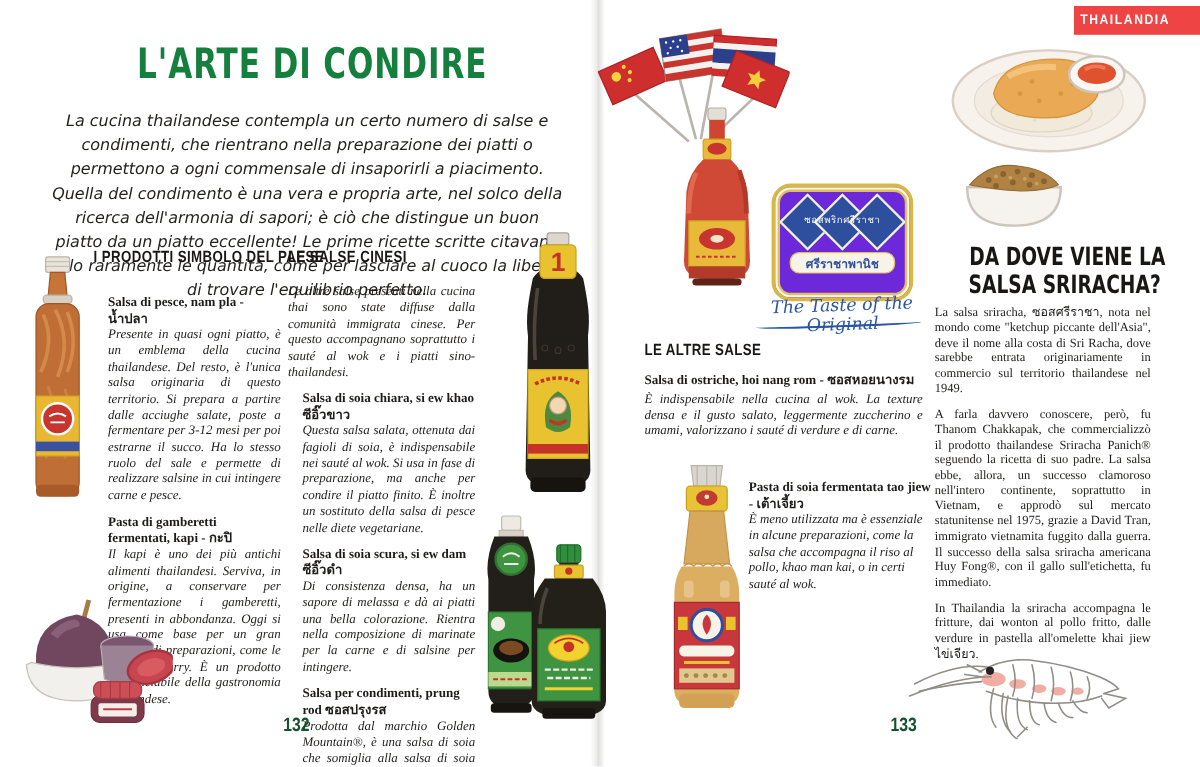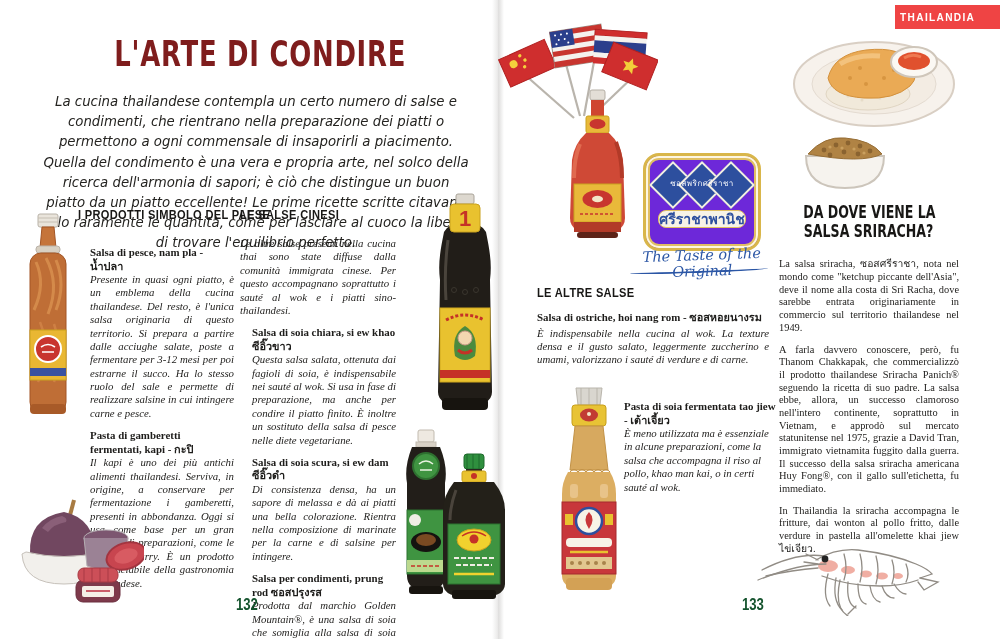--- a/index.html
+++ b/index.html
@@ -8,21 +8,21 @@
   .abs{position:absolute;}
   .cond{display:inline-block;transform:scaleX(.82);transform-origin:left center;white-space:nowrap;}
   .condC{display:inline-block;transform:scaleX(.74);transform-origin:center;white-space:nowrap;}
 
   
   .tab{left:895px;top:5px;width:119px;height:24px;background:#ef4444;display:flex;align-items:center;justify-content:flex-start;}
   .tab span{color:#fff;font-family:"Liberation Sans",sans-serif;font-weight:700;font-size:11.5px;letter-spacing:1.5px;transform:scaleX(.88);}
 
   
   .main-title{left:50px;top:34px;width:420px;text-align:center;
-              font-family:"DejaVu Sans",sans-serif;font-weight:800;font-size:35px;letter-spacing:1px;color:#7f1d1d;}
+              font-family:"DejaVu Sans",sans-serif;font-weight:800;font-size:35px;letter-spacing:1px;color:#15803d;}
   .intro{left:42px;top:92px;width:428px;text-align:center;font-family:"DejaVu Sans",sans-serif;
          font-style:italic;font-size:13.3px;line-height:1.52;color:#242320;}
 
   .col-header{font-family:"Liberation Sans",sans-serif;font-weight:700;font-size:13.5px;color:#181715;letter-spacing:.4px;}
 
   .column{display:flex;flex-direction:column;}
   .sec{margin-top:9px;margin-left:12px;}
   .sec-heading{font-weight:700;font-size:10.9px;line-height:1.24;}
   .sec-body{font-size:10.8px;line-height:1.24;text-align:justify;font-style:italic;}
   .col1{left:78px;top:205px;width:156px;}
@@ -30,38 +30,38 @@
   .col-header-row{margin-bottom:14px;}
 
   .altre-header{left:537px;top:283px;}
   .altre-s1{left:537px;top:311px;width:232px;}
   .altre-s1 .sec-body{margin-top:2px;}
   .taojiew{left:624px;top:400px;width:154px;}
   .taojiew .sec-body{text-align:left;}
 
   .sriracha-col{left:779px;top:203px;width:180px;}
   .sriracha-title{text-align:center;font-family:"DejaVu Sans",sans-serif;font-weight:800;
-                  font-size:17px;line-height:1.1;color:#181715;margin-bottom:18px;}
+                  font-size:21px;line-height:1.1;color:#181715;margin-bottom:6px;}
   .sriracha-col p{margin:0 0 9px 0;font-size:10.4px;line-height:1.22;text-align:justify;}
 
   .pagenum{font-family:"Liberation Sans",sans-serif;font-weight:700;font-size:16px;color:#14532d;}
 
   .gutter{left:492px;top:0;width:12px;height:639px;
           background:linear-gradient(90deg,rgba(0,0,0,0) 0%,rgba(60,55,50,.10) 45%,rgba(60,55,50,.16) 55%,rgba(0,0,0,0) 100%);}
 
   
   .badge{left:643px;top:153px;width:112px;height:92px;background:#6d28d9;border:3px solid #d9b64a;border-radius:16px;
          box-shadow:0 0 0 2px #fdf6e2 inset, 0 0 0 4px #e0bf63 inset;}
   .badge .diamond{position:absolute;width:30px;height:30px;background:#2d4f9e;border:2px solid #f3eee2;transform:rotate(45deg);top:12px;}
   .badge .d1{left:10px;} .badge .d2{left:39px;} .badge .d3{left:68px;}
   .badge-thai-top{position:absolute;left:0;top:21px;width:112px;text-align:center;color:#fff;
                   font-size:8px;font-family:"DejaVu Sans",sans-serif;letter-spacing:.5px;}
   .badge-banner{position:absolute;left:12px;top:54px;width:86px;height:16px;background:#f7f3e7;border:1px solid #e0bf63;border-radius:8px;
                 display:flex;align-items:center;justify-content:center;}
-  .badge-banner span{color:#2d4f9e;font-size:14px;font-family:"DejaVu Sans",sans-serif;font-weight:700;}
+  .badge-banner span{color:#2d4f9e;font-size:10px;font-family:"DejaVu Sans",sans-serif;font-weight:700;}
   .badge-caption{left:622px;top:247px;width:160px;text-align:center;color:#2b56a5;
                  font-family:"DejaVu Serif",serif;font-style:italic;font-size:14.5px;transform:rotate(-2deg);}
   .badge-underline{left:630px;top:268px;width:138px;height:3px;border-bottom:2px solid #2b56a5;border-radius:50%;transform:rotate(-2deg);}
 </style>
 </head>
 <body>
 
 <div id="canvas">
 
   <div class="abs gutter"></div>

